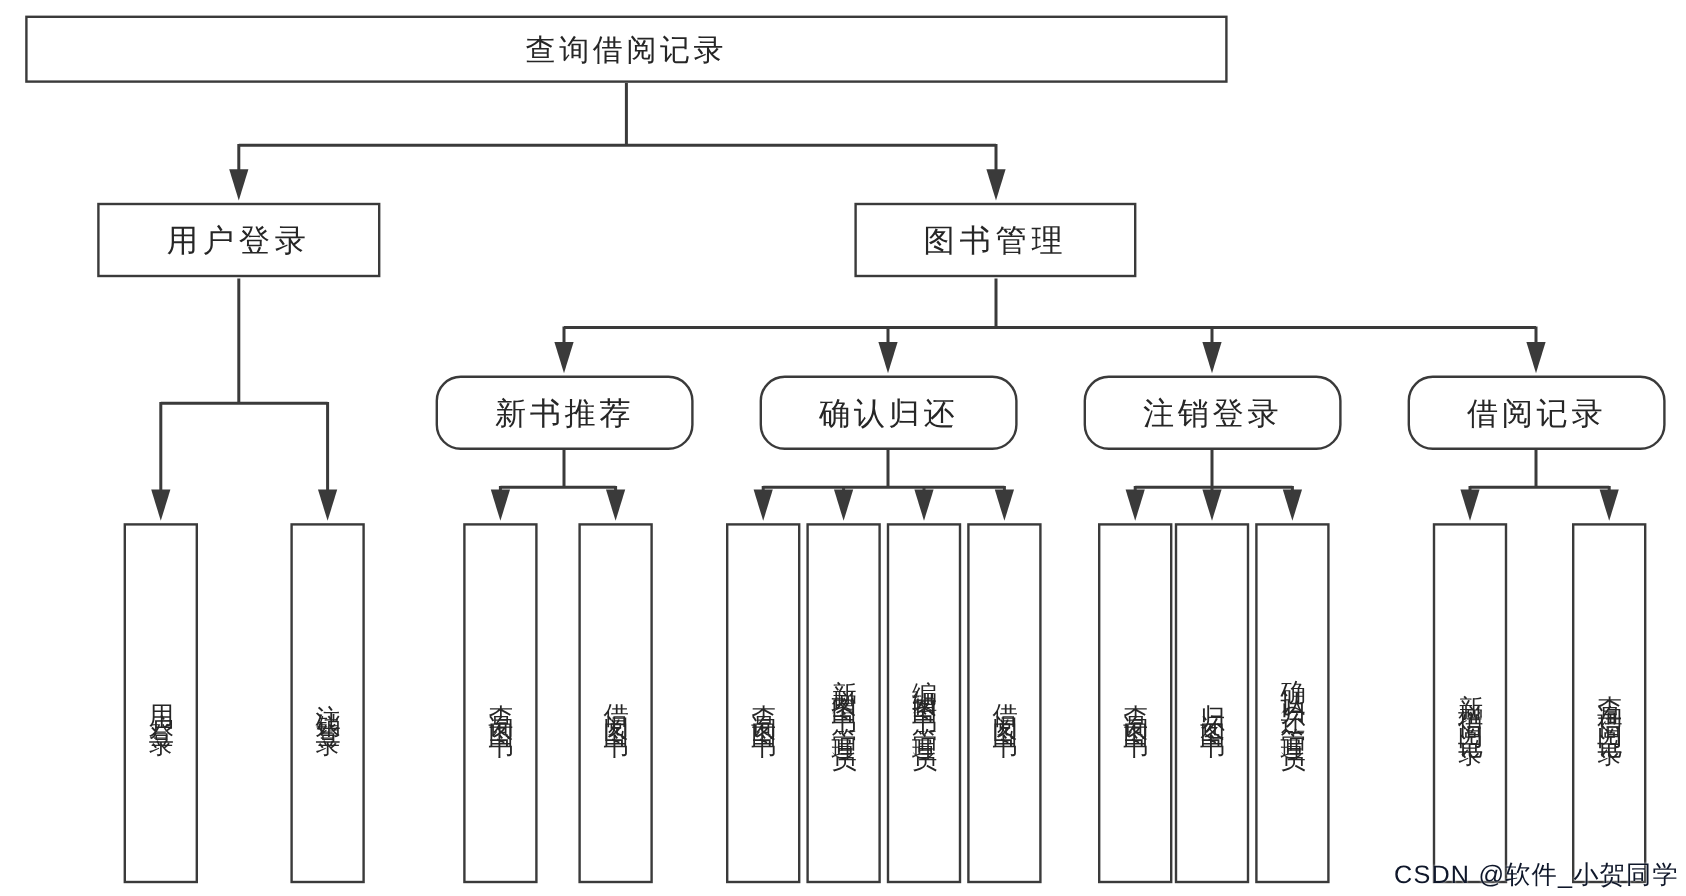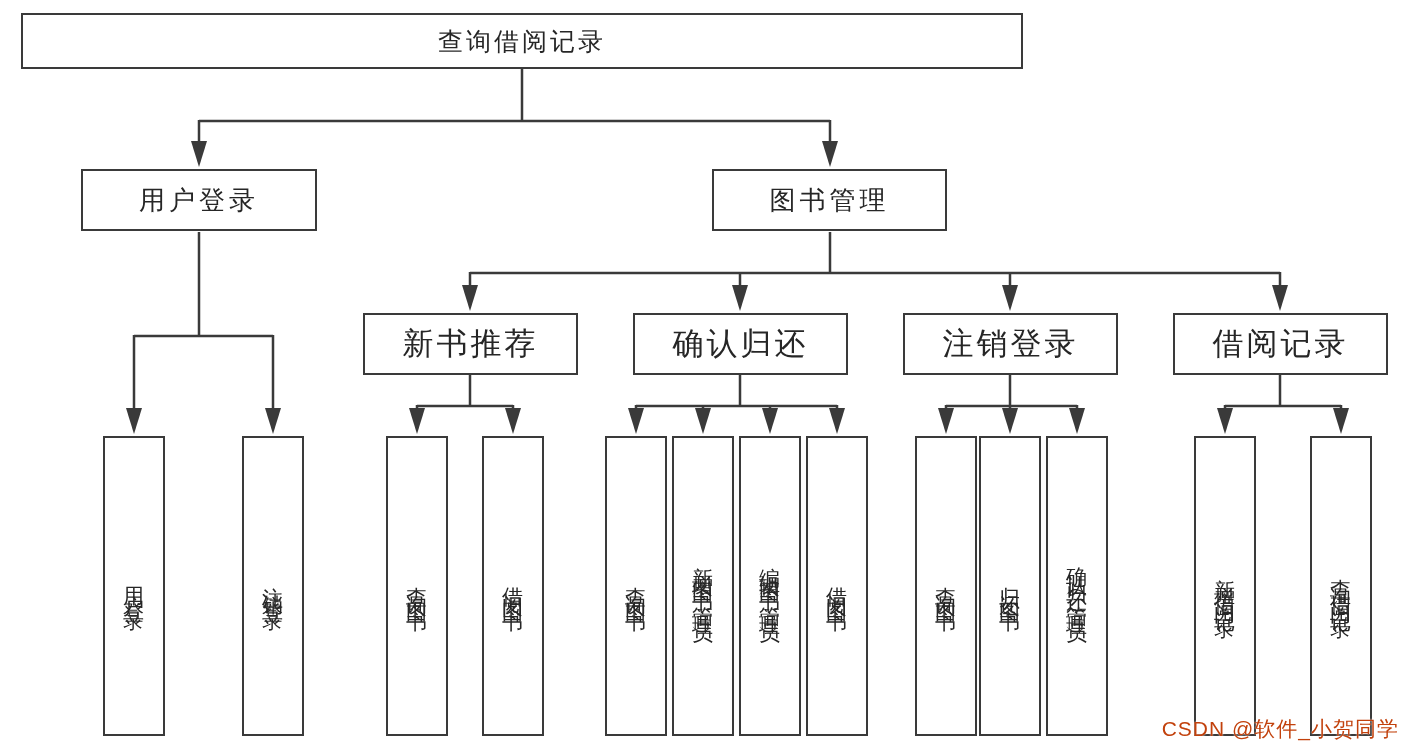--- a/index.html
+++ b/index.html
@@ -34,40 +34,40 @@
     white-space: nowrap;
   }
   .node-root {
     left: 21px;  top: 13px;  width: 1002px; height: 56px;
     font-size: 25px; letter-spacing: 3px;
   }
   .node-l2 {
     font-size: 26px; letter-spacing: 4px;
   }
   .node-l3 {
-    font-size: 31px; letter-spacing: 3px;
-    top: 313px; width: 215px; height: 62px;
+    font-size: 26px; letter-spacing: 3px;
+    top: 313px; width: 215px; height: 62px; border-radius: 21px;
   }
   .leaf {
     top: 436px; width: 62px; height: 300px;
     font-size: 21px;
   }
   .leaf .vtext {
     writing-mode: vertical-rl;
     text-orientation: mixed;
     letter-spacing: 8px;
     line-height: 1;
   }
   .watermark {
     position: absolute;
     right: 6px;
     bottom: 4px;
     font-size: 21px;
     letter-spacing: 1px;
-    color: #c2410c;
+    color: #0f172a;
     text-shadow: 0 0 2px #ffffff;
   }
   
   #b-user    { left: 81px;  top: 169px; width: 236px; height: 62px; }
   #b-book    { left: 712px; top: 169px; width: 235px; height: 62px; }
   #g-new     { left: 363px; }
   #g-borrow  { left: 633px; }
   #g-current { left: 903px; }
   #g-record  { left: 1173px; }
   #l-login   { left: 103px; }

